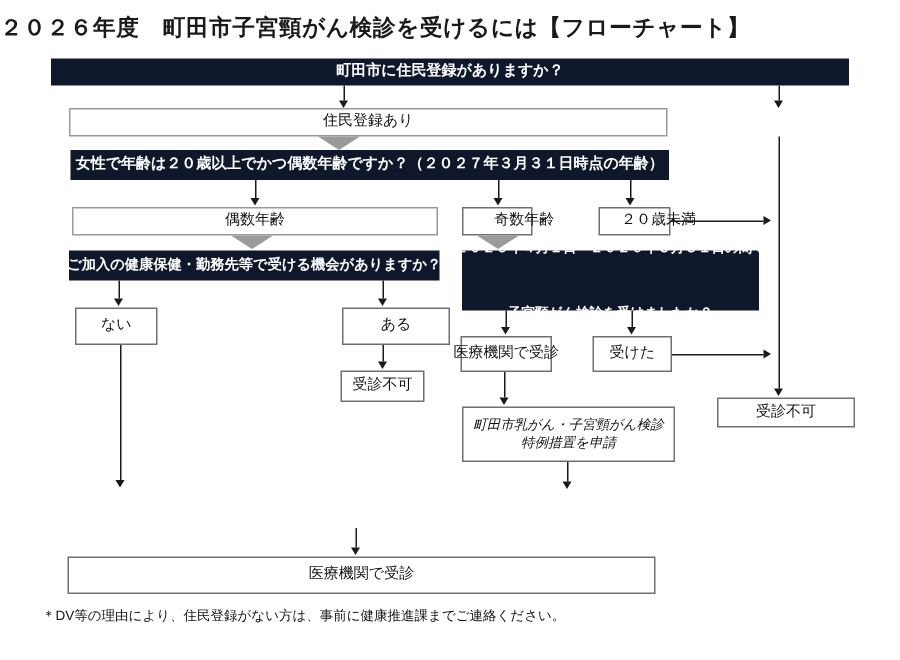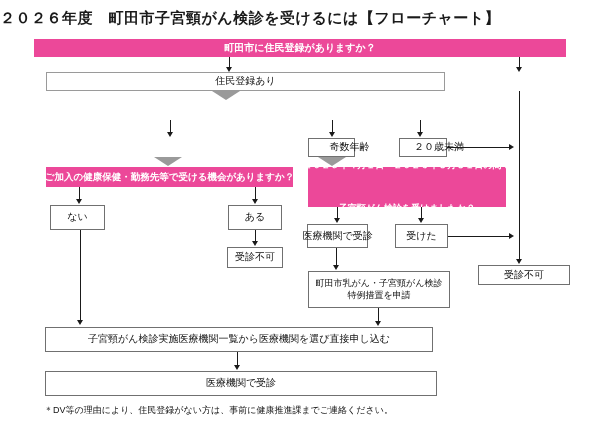--- a/index.html
+++ b/index.html
@@ -1,82 +1,83 @@
 <!DOCTYPE html>
 <html><head>
 <meta charset="utf-8">
 <style>
   html,body{margin:0;padding:0;background:#fff;}
   .stage{position:relative;width:600px;height:440px;background:#ffffff;overflow:hidden;
          font-family:"Liberation Sans",sans-serif;color:#111;}
   .title{position:absolute;left:0;top:9px;width:600px;text-align:left;
          font-size:15px;font-weight:bold;letter-spacing:.5px;color:#1a1a1a;}
-  .banner{position:absolute;background:#ec4899;color:#fff;display:flex;align-items:center;
+  .banner{position:absolute;background:#0f172a;color:#fff;display:flex;align-items:center;
           justify-content:center;font-size:10px;font-weight:bold;white-space:nowrap;
           line-height:1.25;text-align:center;}
   .banner.small{font-size:9.5px;text-align:right;}
   .banner .ml{display:block;white-space:nowrap;}
   .banner.multi{flex-direction:column;font-size:9px;}
   .wbox{position:absolute;background:#fff;border:1px solid #707070;box-sizing:border-box;
         display:flex;align-items:center;justify-content:center;font-size:10px;
         text-align:center;line-height:1.25;white-space:nowrap;color:#111;}
-  .wbox.multi{flex-direction:column;font-size:9px;}
+  .wbox.multi{flex-direction:column;font-size:9px;font-style:italic;}
   .vline{position:absolute;width:1px;background:#1a1a1a;}
   .hline{position:absolute;height:1px;background:#1a1a1a;}
   .ad{position:absolute;width:0;height:0;border-left:3px solid transparent;
       border-right:3px solid transparent;border-top:5px solid #1a1a1a;}
   .ar{position:absolute;width:0;height:0;border-top:3px solid transparent;
       border-bottom:3px solid transparent;border-left:5px solid #1a1a1a;}
   .gtri{position:absolute;width:0;height:0;border-left:14px solid transparent;
         border-right:14px solid transparent;border-top:9px solid #9a9a9a;}
-  .footnote{position:absolute;left:28px;top:404px;font-size:9px;color:#111;white-space:nowrap;margin-left:16px;}
+  .footnote{position:absolute;left:28px;top:404px;font-size:9px;color:#111;white-space:nowrap;}
 </style>
 </head>
 <body>
 
 <div class="stage">
 
   <div class="title">２０２６年度　町田市子宮頸がん検診を受けるには【フローチャート】</div>
 
   <div class="banner" style="left:34px;top:39px;width:532px;height:18px;">町田市に住民登録がありますか？</div>
 
+  <div class="banner" style="left:47px;top:100px;width:399px;height:20px;">女性で年齢は２０歳以上でかつ偶数年齢ですか？（２０２７年３月３１日時点の年齢）</div>
 
   <div class="banner small" style="left:46px;top:167px;width:247px;height:20px;">ご加入の健康保健・勤務先等で受ける機会がありますか？</div>
 
   <div class="banner multi" style="left:308px;top:167px;width:198px;height:40px;gap:32px;">
     <span class="ml">２０２５年４月１日～２０２６年３月３１日の間で</span>
     <span class="ml">子宮頸がん検診を受けましたか？</span>
   </div>
 
   <div class="wbox" style="left:46px;top:72px;width:399px;height:19px;border-color:#9a9a9a;">住民登録あり</div>
 
 
+  <div class="wbox" style="left:48px;top:138px;width:244px;height:19px;border-color:#9a9a9a;">偶数年齢</div>
 
   <div class="wbox" style="left:308px;top:138px;width:47px;height:19px;padding-left:36px;">奇数年齢</div>
 
   <div class="wbox" style="left:399px;top:138px;width:48px;height:19px;padding-left:32px;">２０歳未満</div>
 
   <div class="wbox" style="left:50px;top:205px;width:55px;height:25px;">ない</div>
 
-  <div class="wbox" style="left:228px;top:205px;width:54px;height:25px;">ある</div>
+  <div class="wbox" style="left:228px;top:205px;width:72px;height:25px;">ある</div>
 
   <div class="wbox" style="left:227px;top:247px;width:56px;height:21px;">受診不可</div>
 
   <div class="wbox" style="left:307px;top:224px;width:61px;height:24px;">医療機関で受診</div>
 
   <div class="wbox" style="left:395px;top:224px;width:53px;height:24px;">受けた</div>
 
   <div class="wbox" style="left:478px;top:265px;width:92px;height:20px;">受診不可</div>
 
   <div class="wbox multi" style="left:308px;top:271px;width:142px;height:37px;">
     <span>町田市乳がん・子宮頸がん検診</span>
     <span>特例措置を申請</span>
   </div>
 
-  <div class="wbox" style="left:45px;top:327px;width:388px;height:25px;">子宮頸がん検診実施医療機関一覧から医療機関を選び直接申し込む</div>
 
   <div class="wbox" style="left:45px;top:371px;width:392px;height:25px;">医療機関で受診</div>
 
   <div class="gtri" style="left:212px;top:91px;"></div>
   <div class="gtri" style="left:154px;top:157px;"></div>
   <div class="gtri" style="left:318px;top:157px;"></div>
 
   <div class="vline" style="left:229px;top:57px;height:10px;"></div>
   <div class="ad" style="left:226px;top:67px;"></div>
 

